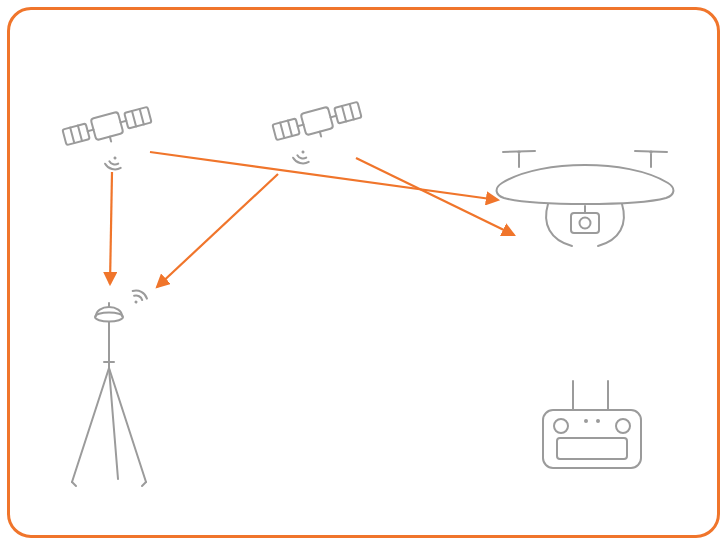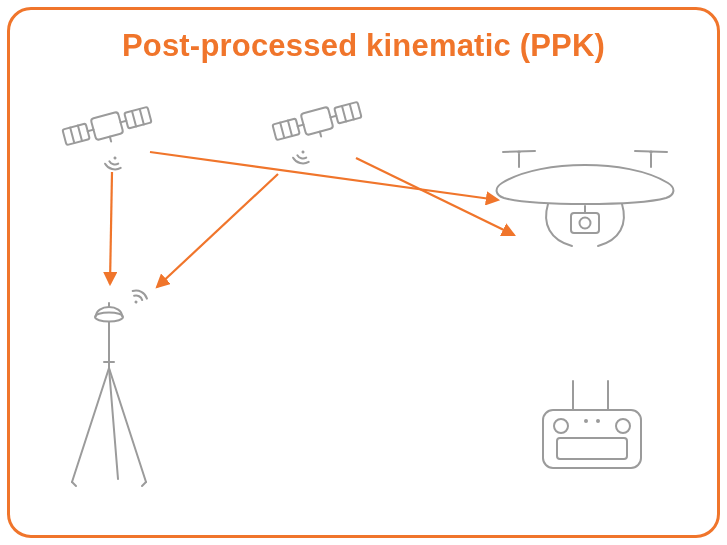--- a/index.html
+++ b/index.html
@@ -65,21 +65,20 @@
     fill:none;
   }
 </style>
 </head>
 <body>
 
 <div class="stage">
 
   <div class="frame"></div>
 
-  <h1 class="title">Post-processed kinematic (PPK)</h1>
 
   <svg class="diagram" viewBox="0 0 727 545" aria-hidden="true">
     <defs>
       <marker id="arrowhead" viewBox="0 0 10 10" refX="8.5" refY="5" markerWidth="6.5" markerHeight="6.5" orient="auto">
         <path d="M0,0 L10,5 L0,10 z" fill="var(--accent)"></path>
       </marker>
     </defs>
 
     <g>
       <line class="arrow" x1="150" y1="152" x2="498" y2="200" marker-end="url(#arrowhead)"></line>

